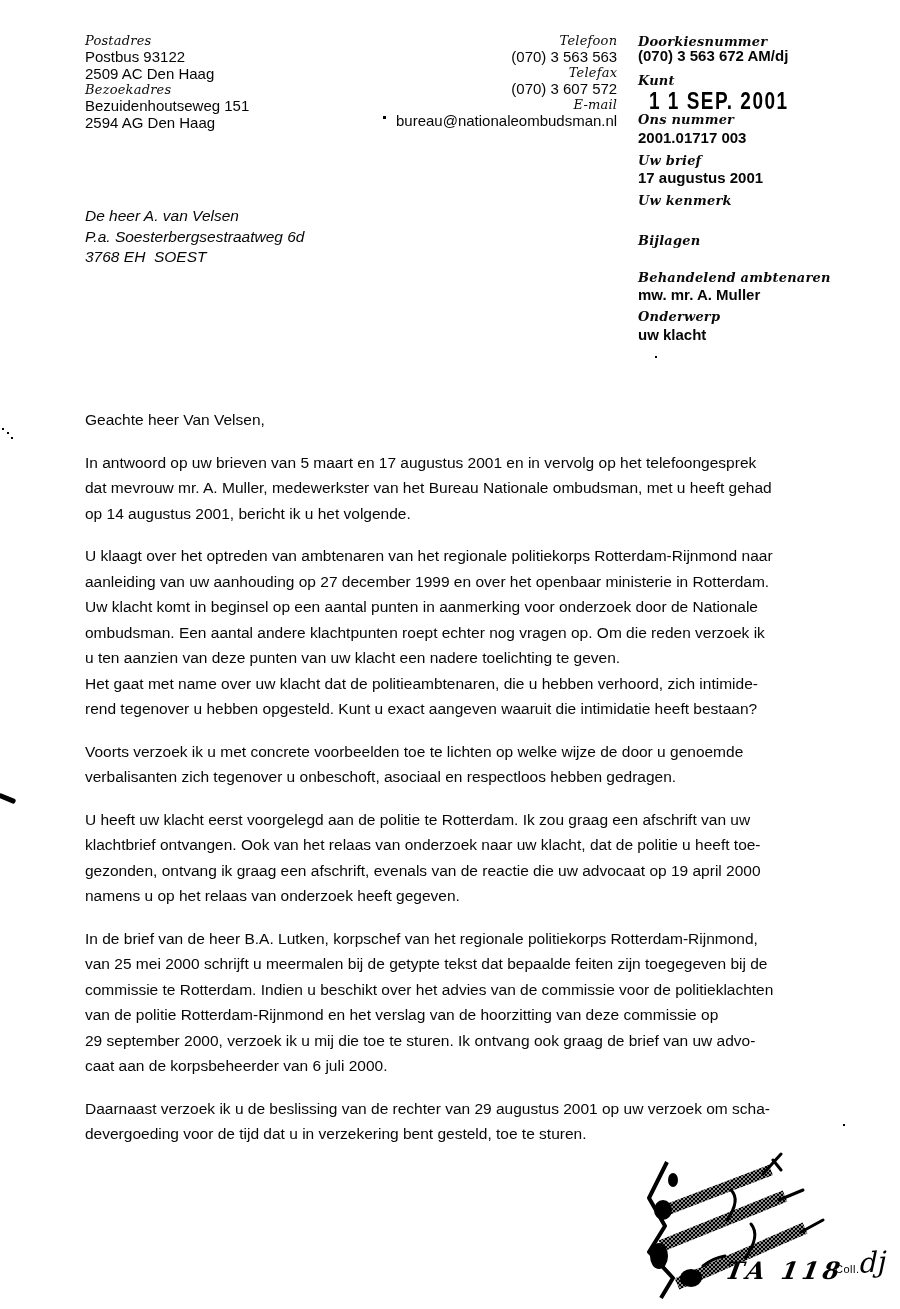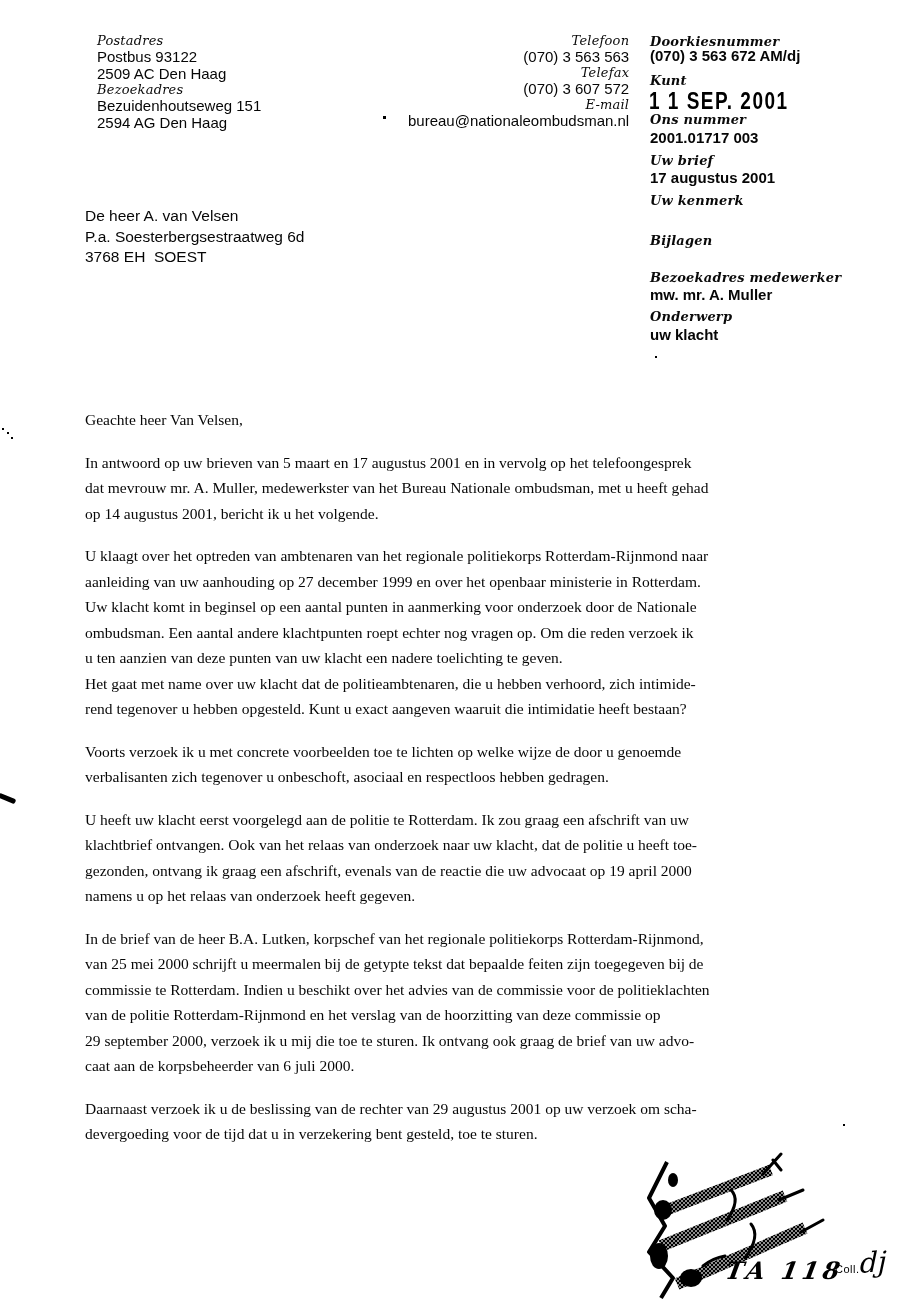--- a/index.html
+++ b/index.html
@@ -1,40 +1,40 @@
 <!DOCTYPE html>
 <html><head>
 <meta charset="utf-8">
 <style>
   html,body{margin:0;padding:0;background:#ffffff;}
   .page{position:relative;width:900px;height:1309px;background:#ffffff;overflow:hidden;
         font-family:"Liberation Sans",sans-serif;color:#060606;}
 
   
-  .col{position:absolute;top:33px;margin-left:12px;}
+  .col{position:absolute;top:33px;}
   .hline{display:block;line-height:19.8px;}
   .lbl{font:italic 13px "DejaVu Serif",serif;letter-spacing:.2px;color:#0a0a0a;}
   .val{font:15px "Liberation Sans",sans-serif;color:#060606;}
   .col-left{left:85px;}
   .col-mid{left:396px;text-align:right;}
   .col-right{left:638px;width:262px;height:340px;}
   .abs{position:absolute;left:0;line-height:18px;white-space:nowrap;font-weight:bold;}
 
   .stamp{position:absolute;left:649px;top:87px;
          font:bold 19px "Liberation Sans",sans-serif;letter-spacing:1.5px;
          transform:scaleY(1.3);transform-origin:left top;color:#000;white-space:nowrap;}
 
   
   .addressee{position:absolute;left:85px;top:206px;font:15.5px/20.6px "Liberation Sans",sans-serif;}
-  .addressee span{display:block;white-space:pre;}
+  .addressee span{display:block;white-space:pre;font-style:italic;}
 
   
   .body{position:absolute;left:85px;top:407px;width:805px;
         font:15.5px/25.5px "Liberation Sans",sans-serif;color:#070707;}
-  .para{margin:0 0 17px 0;white-space:pre-line;font-family:Liberation Serif, serif;}
+  .para{margin:0 0 17px 0;white-space:pre-line;}
 
   
   .scribble{position:absolute;left:633px;top:1148px;width:195px;height:156px;}
   .ta-code{position:absolute;left:726px;top:1256px;
            font:italic bold 24px "DejaVu Serif",serif;letter-spacing:4px;
            transform:skewX(-10deg);color:#000;white-space:nowrap;}
   .coll{position:absolute;left:835px;top:1263px;font:11px "Liberation Sans",sans-serif;
         letter-spacing:.5px;color:#000;text-align:right;}
   .initials{position:absolute;left:860px;top:1246px;
             font:italic 28px "DejaVu Serif",serif;transform:skewX(-6deg) rotate(-5deg);color:#000;}
@@ -74,21 +74,21 @@
   <div class="col col-right">
     <span class="abs lbl" style="top:0px">Doorkiesnummer</span>
     <span class="abs val" style="top:14px">(070) 3 563 672 AM/dj</span>
     <span class="abs lbl" style="top:39px">Kunt</span>
     <span class="abs lbl" style="top:78px">Ons nummer</span>
     <span class="abs val" style="top:96px">2001.01717 003</span>
     <span class="abs lbl" style="top:119px">Uw brief</span>
     <span class="abs val" style="top:136px">17 augustus 2001</span>
     <span class="abs lbl" style="top:159px">Uw kenmerk</span>
     <span class="abs lbl" style="top:199px">Bijlagen</span>
-    <span class="abs lbl" style="top:236px">Bezoekadres medewerker</span>
+    <span class="abs lbl" style="top:236px">Behandelend ambtenaren</span>
     <span class="abs val" style="top:253px">mw. mr. A. Muller</span>
     <span class="abs lbl" style="top:275px">Onderwerp</span>
     <span class="abs val" style="top:293px">uw klacht</span>
   </div>
 
   <div class="stamp">1 1 SEP. 2001</div>
 
   <div class="addressee">
     <span>De heer A. van Velsen</span>
     <span>P.a. Soesterbergsestraatweg 6d</span>

